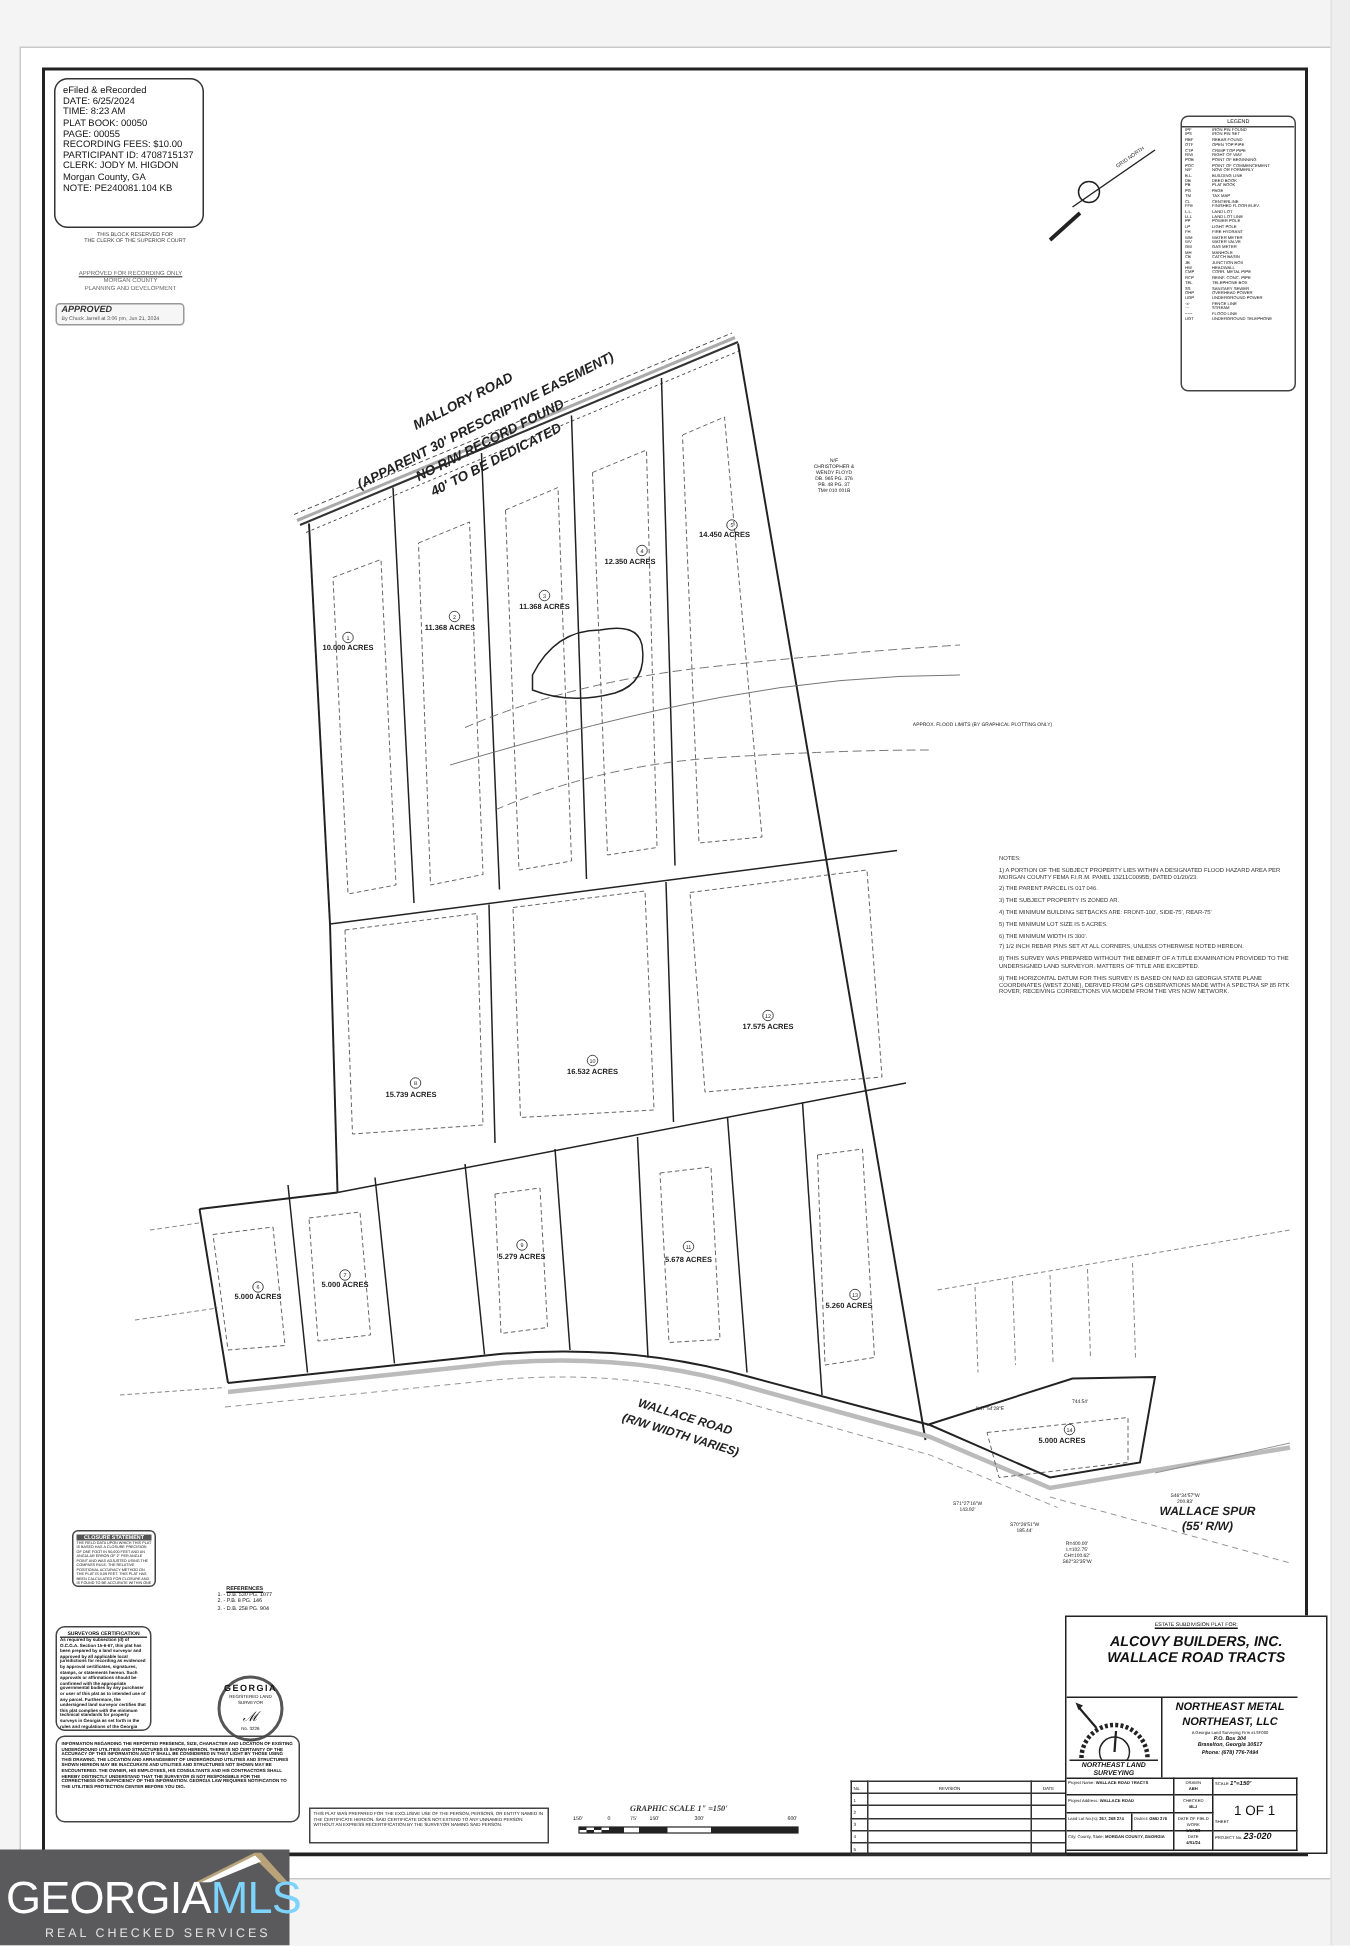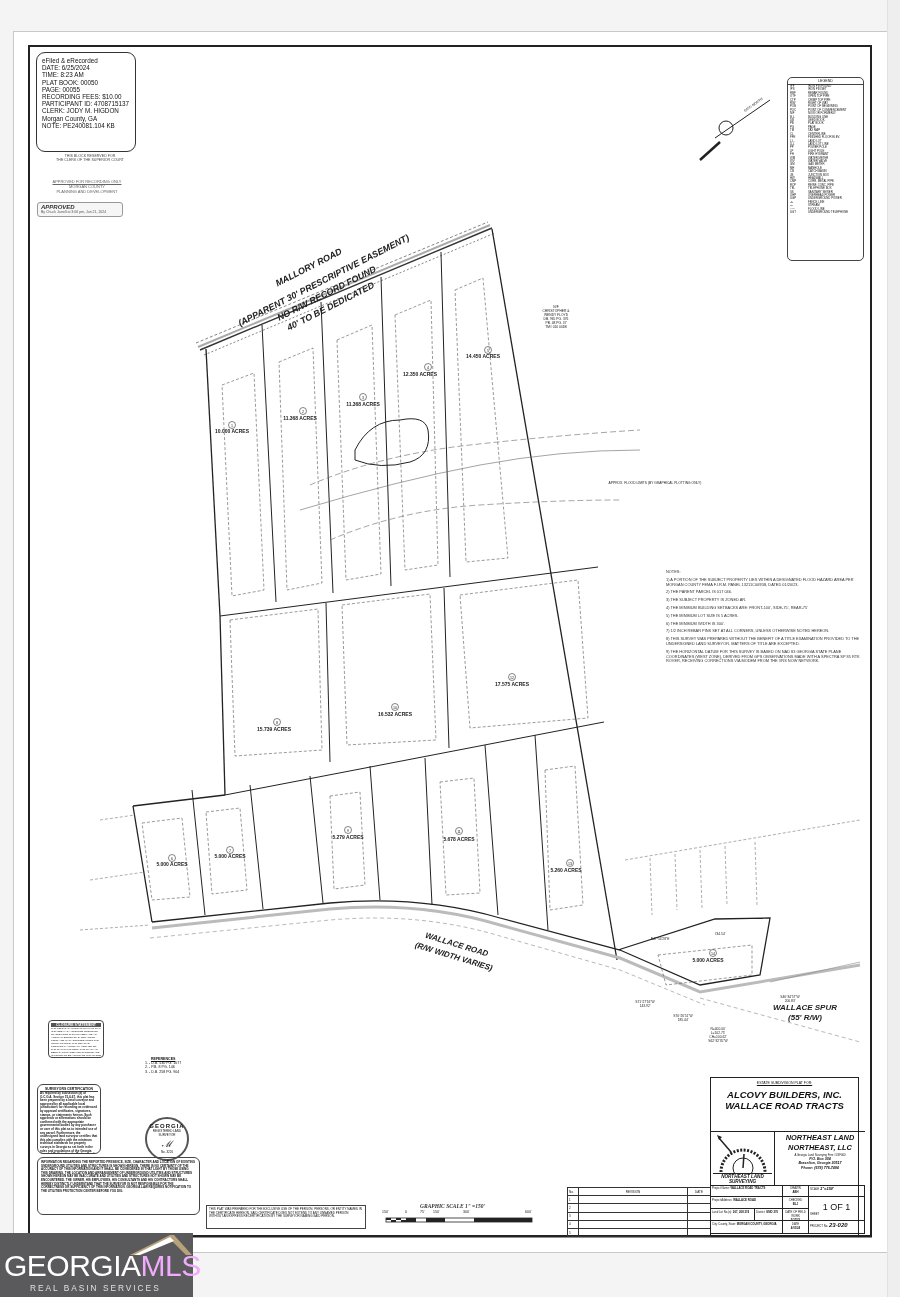--- a/index.html
+++ b/index.html
@@ -34,38 +34,38 @@
   .seal .n{font-size:6px;font-weight:bold;margin-top:4px;letter-spacing:1px;}
   .seal .s{font-size:3px;}
   .seal .sig{font-size:9px;font-style:italic;font-family:"Liberation Serif",serif;}
   .disclaimer1{position:absolute;left:37px;top:1157px;width:163px;height:58px;border:1.5px solid #444;border-radius:6px;padding:3px;box-sizing:border-box;font-size:3px;line-height:3.6px;font-weight:bold;overflow:hidden;}
   .disclaimer2{position:absolute;left:206px;top:1205px;width:160px;height:24px;border:1px solid #444;padding:2px;box-sizing:border-box;font-size:3px;line-height:3.6px;}
   .scale-label{position:absolute;left:420px;top:1203px;font-size:5.5px;font-style:italic;font-weight:bold;font-family:"Liberation Serif",serif;color:#333;}
   .scale-ticks{position:absolute;left:380px;top:1210px;width:160px;font-size:3.5px;}
   .scale-ticks span{position:absolute;}
   .rev-table{position:absolute;left:567px;top:1187px;width:144px;border-collapse:collapse;font-size:3px;}
   .rev-table td{border:1px solid #333;height:7.2px;padding:0 1px;}
-  .title-block{position:absolute;left:710px;top:1077px;width:149px;height:159px;border:1.5px solid #222;box-sizing:border-box;background:#fff;}
+  .title-block{position:absolute;left:710px;top:1077px;width:175px;height:159px;border:1.5px solid #222;box-sizing:border-box;background:#fff;}
   .tb-cap{font-size:3.5px;text-align:center;text-decoration:underline;margin-top:3px;}
   .tb-owner{font-size:9.5px;font-weight:bold;font-style:italic;text-align:center;line-height:11px;margin-top:4px;}
   .tb-row2{position:absolute;left:0;top:53px;width:154px;height:53px;border-top:1.5px solid #222;border-bottom:1.5px solid #222;}
   .tb-logo{position:absolute;left:0;top:0;width:63px;height:53px;border-right:1.5px solid #222;}
   .tb-logo .lbl{position:absolute;bottom:1px;left:2px;right:2px;border-top:1px solid #222;font-size:4.6px;font-style:italic;font-weight:bold;text-align:center;line-height:5px;}
   .tb-firm{position:absolute;left:64px;top:0;width:90px;text-align:center;}
   .tb-firm .n{font-size:7.4px;font-weight:bold;font-style:italic;line-height:8.4px;margin-top:2px;}
   .tb-firm .s{font-size:2.8px;}
   .tb-firm .a{font-size:3.6px;font-weight:bold;font-style:italic;line-height:4.6px;}
   .tb-grid{position:absolute;left:0;top:107px;width:154px;height:49px;font-size:2.8px;}
   .tb-grid .c{position:absolute;border-right:1px solid #222;border-bottom:1px solid #222;box-sizing:border-box;padding:1px;}
   .tb-sheet{font-size:9px;font-weight:normal;}
   .tb-job{font-size:6px;font-weight:bold;font-style:italic;}
   .tb-scale{font-size:4px;font-style:italic;font-weight:bold;}
   .mls{position:absolute;left:0;top:1233px;width:193px;height:64px;background:#5a5a5c;}
   .mls .g{position:absolute;left:4px;top:16px;font-size:30px;color:#fff;letter-spacing:-0.5px;font-family:"Liberation Sans",sans-serif;}
-  .mls .g .m{color:#f0abfc;}
+  .mls .g .m{color:#7dd3fc;}
   .mls .r{position:absolute;left:30px;top:50px;font-size:8.3px;color:#e0e0e0;letter-spacing:2px;}
   .mls .roof{position:absolute;left:130px;top:2px;}
   .scrollbar{position:absolute;right:0;top:0;width:12px;height:1297px;background:#eeeeef;border-left:1px solid #e1e1e1;}
 </style>
 </head>
 <body>
 
 <div class="sheet"></div>
 <div class="frame"></div>
 
@@ -540,21 +540,21 @@
       <svg width="63" height="42" viewBox="0 0 63 42">
         <path d="M10 40 A22 22 0 0 1 54 40" fill="none" stroke="#222" stroke-width="3" stroke-dasharray="2,1.5"></path>
         <circle cx="32" cy="36" r="10" fill="none" stroke="#222" stroke-width="1"></circle>
         <line x1="32" y1="36" x2="33" y2="22" stroke="#222" stroke-width="1.5"></line>
         <line x1="8" y1="6" x2="20" y2="20" stroke="#222" stroke-width="1.5"></line>
         <polygon points="6,3 11,5 8,8" fill="#222"></polygon>
       </svg>
       <div class="lbl">NORTHEAST LAND SURVEYING</div>
     </div>
     <div class="tb-firm">
-      <div class="n">NORTHEAST LAND</div>
+      <div class="n">NORTHEAST METAL</div>
       <div class="n">NORTHEAST, LLC</div>
       <div class="s">A Georgia Land Surveying Firm #LSF000</div>
       <div class="a">P.O. Box 304</div>
       <div class="a">Braselton, Georgia 30517</div>
       <div class="a">Phone: (678) 776-7494</div>
     </div>
   </div>
   <div class="tb-grid">
     <div class="c" style="left:0;top:0;width:72px;height:12px"><span>Project Name:</span> <b>WALLACE ROAD TRACTS</b></div>
     <div class="c" style="left:0;top:12px;width:72px;height:12px"><span>Project Address:</span> <b>WALLACE ROAD</b></div>
@@ -570,16 +570,16 @@
     <div class="c" style="left:98px;top:36px;width:56px;height:13px"><span>PROJECT No.</span> <span class="tb-job">23-020</span></div>
   </div>
 </div>
 
 <div class="mls">
   <svg class="roof" width="62" height="20" viewBox="0 0 62 20">
     <polygon points="0,20 40,0 44,0 62,20 56,20 42,6 8,20" fill="#b8a27a"></polygon>
     <polygon points="4,20 40,2 44,6 10,20" fill="#ffffff"></polygon>
   </svg>
   <div class="g"><span>GEORGIA</span><span class="m">MLS</span></div>
-  <div class="r">REAL BASIN SERVICES</div>
+  <div class="r">REAL CHECKED SERVICES</div>
 </div>
 
 <div class="scrollbar"></div>
 
 </body></html>

